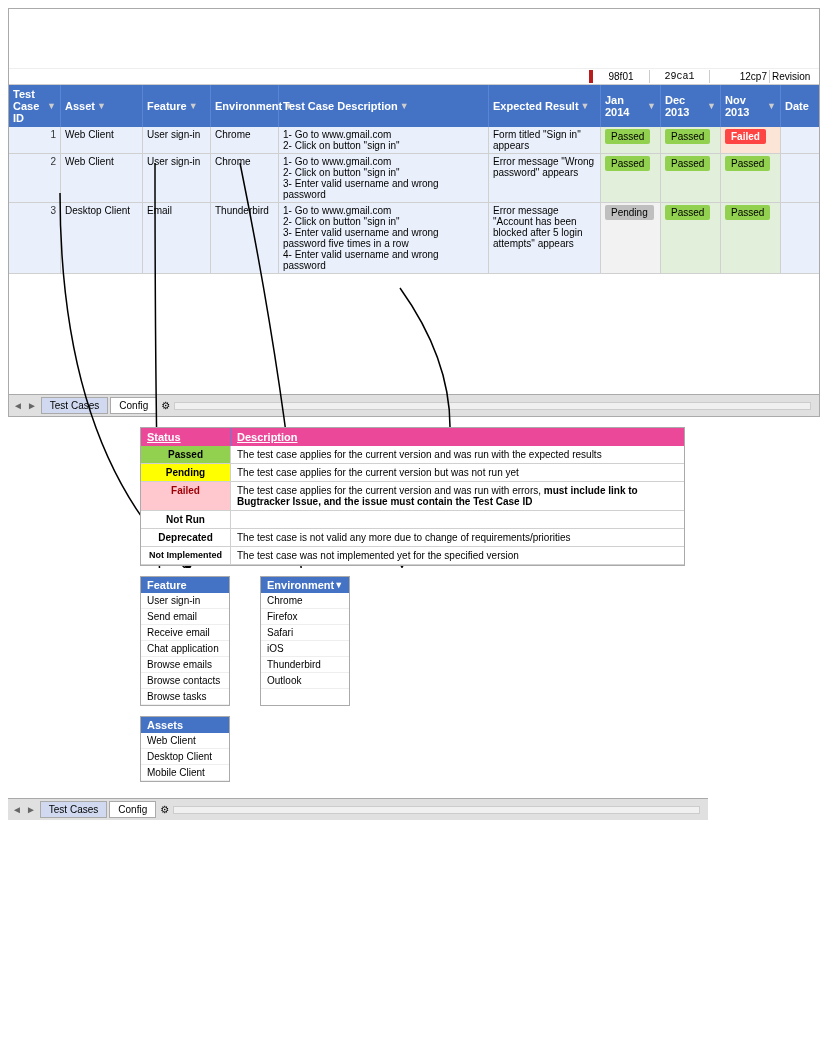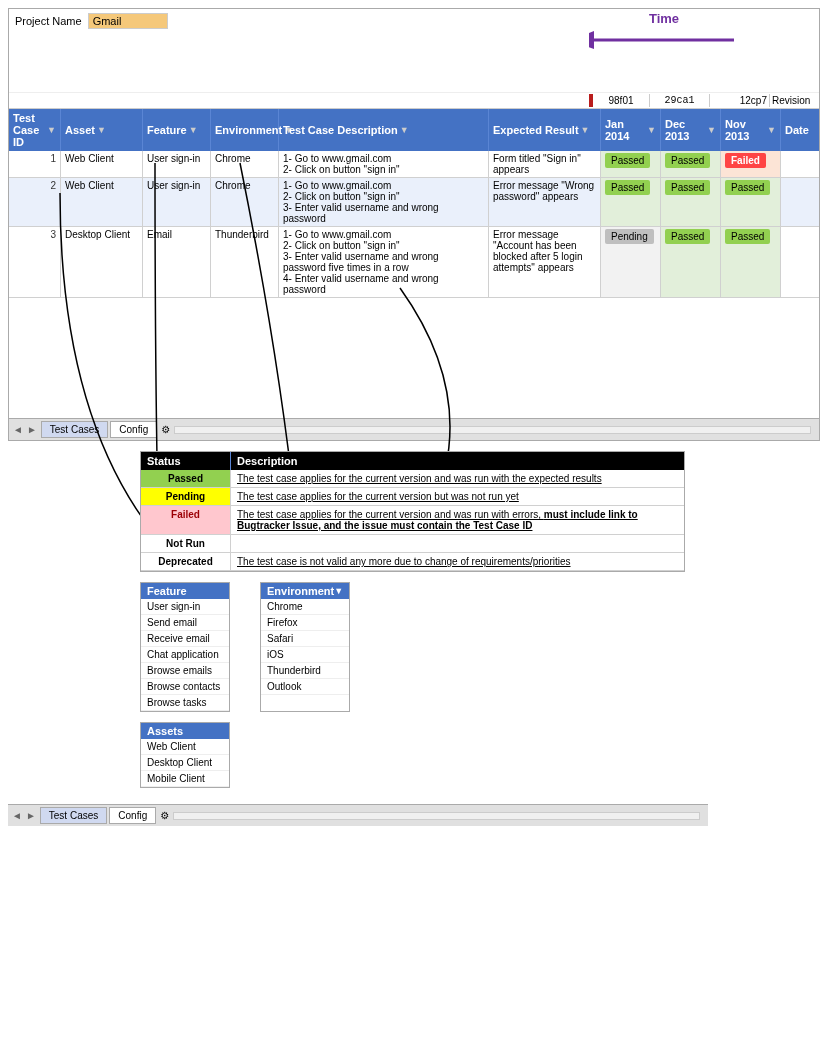--- a/index.html
+++ b/index.html
@@ -116,34 +116,35 @@
     
     .legend-popup {
       position: relative;
       margin: 10px 8px 0 140px;
       border: 1px solid #aaa;
       background: #fff;
       width: 545px;
     }
     .legend-header {
       display: flex;
-      background: #000000;
+      background: #ec4899;
       color: #fff;
       font-weight: bold;
       font-size: 11px;
+      text-decoration: underline;
     }
     .legend-header .lh-status { width: 90px; padding: 3px 6px; border-right: 1px solid #5a85d4; }
     .legend-header .lh-desc { flex: 1; padding: 3px 6px; }
     .legend-row {
       display: flex;
       border-bottom: 1px solid #d0d0d0;
       font-size: 10px;
     }
     .legend-row .ls { width: 90px; padding: 3px 6px; border-right: 1px solid #d0d0d0; text-align: center; font-weight: bold; }
-    .legend-row .ld { flex: 1; padding: 3px 6px; text-decoration: underline; }
+    .legend-row .ld { flex: 1; padding: 3px 6px; }
     .ls-passed { background: #92d050; }
     .ls-pending { background: #ffff00; }
     .ls-failed { background: #ffc7ce; color: #9c0006; }
     .ls-notrun { }
     .ls-deprecated { }
     .ls-notimpl { }
 
     
     .dropdowns-area {
       display: flex;
@@ -204,36 +205,20 @@
 
     .row-number { color: #333; text-align: right; justify-content: flex-end; padding-right: 6px; }
   </style>
 </head>
 <body>
 
 <div style="position:relative;">
 
   <div class="main-area">
 
-    <div class="project-row">
-      <span class="project-label">Project Name</span>
-      <span class="project-value">Gmail</span>
-
-      <div class="time-area">
-        <span class="time-label">Time</span>
-        <svg width="150" height="28">
-          <defs>
-            <marker id="arrowhead" markerWidth="8" markerHeight="6" refX="0" refY="3" orient="auto">
-              <polygon points="0 0, 8 3, 0 6" fill="#7030a0"></polygon>
-            </marker>
-          </defs>
-          <line x1="145" y1="14" x2="5" y2="14" stroke="#7030a0" stroke-width="3" marker-end="url(#arrowhead)"></line>
-        </svg>
-      </div>
-    </div>
 
     <div style="height: 60px; border-bottom: 1px solid #eee;"></div>
 
     <div style="display:flex; justify-content:flex-end; padding: 1px 0; font-size:10px; border-bottom:1px solid #ccc;">
       <span style="width:60px; text-align:center; border-left:4px solid #b91c1c; padding:1px 2px;">98f01</span>
       <span style="width:60px; text-align:center; border-left:1px solid #ccc; padding:1px 2px;font-family:Liberation Mono, monospace;">29ca1</span>
       <span style="width:60px; text-align:right; border-left:1px solid #ccc; padding:1px 2px;">12cp7</span>
       <span style="width:50px; text-align:left; border-left:1px solid #ccc; padding:1px 2px;">Revision</span>
     </div>
 
@@ -403,20 +388,24 @@
       <div class="ls ls-failed">Failed</div>
       <div class="ld">The test case applies for the current version and was run with errors, <strong>must include link to Bugtracker Issue, and the issue must contain the Test Case ID</strong></div>
     </div>
     <div class="legend-row">
       <div class="ls ls-notrun">Not Run</div>
     </div>
     <div class="legend-row">
       <div class="ls ls-deprecated">Deprecated</div>
       <div class="ld">The test case is not valid any more due to change of requirements/priorities</div>
     </div>
+    <div class="legend-row">
+      <div class="ls ls-notimpl" style="font-size:9px;">Not Implemented</div>
+      <div class="ld">The test case was not implemented yet for the specified version</div>
+    </div>
   </div>
 
   <div class="dropdowns-area">
 
     <div class="dropdown-box">
       <div class="dropdown-header">
         <span>Feature</span>
       </div>
       <div class="dropdown-item">User sign-in</div>
       <div class="dropdown-item">Send email</div>

